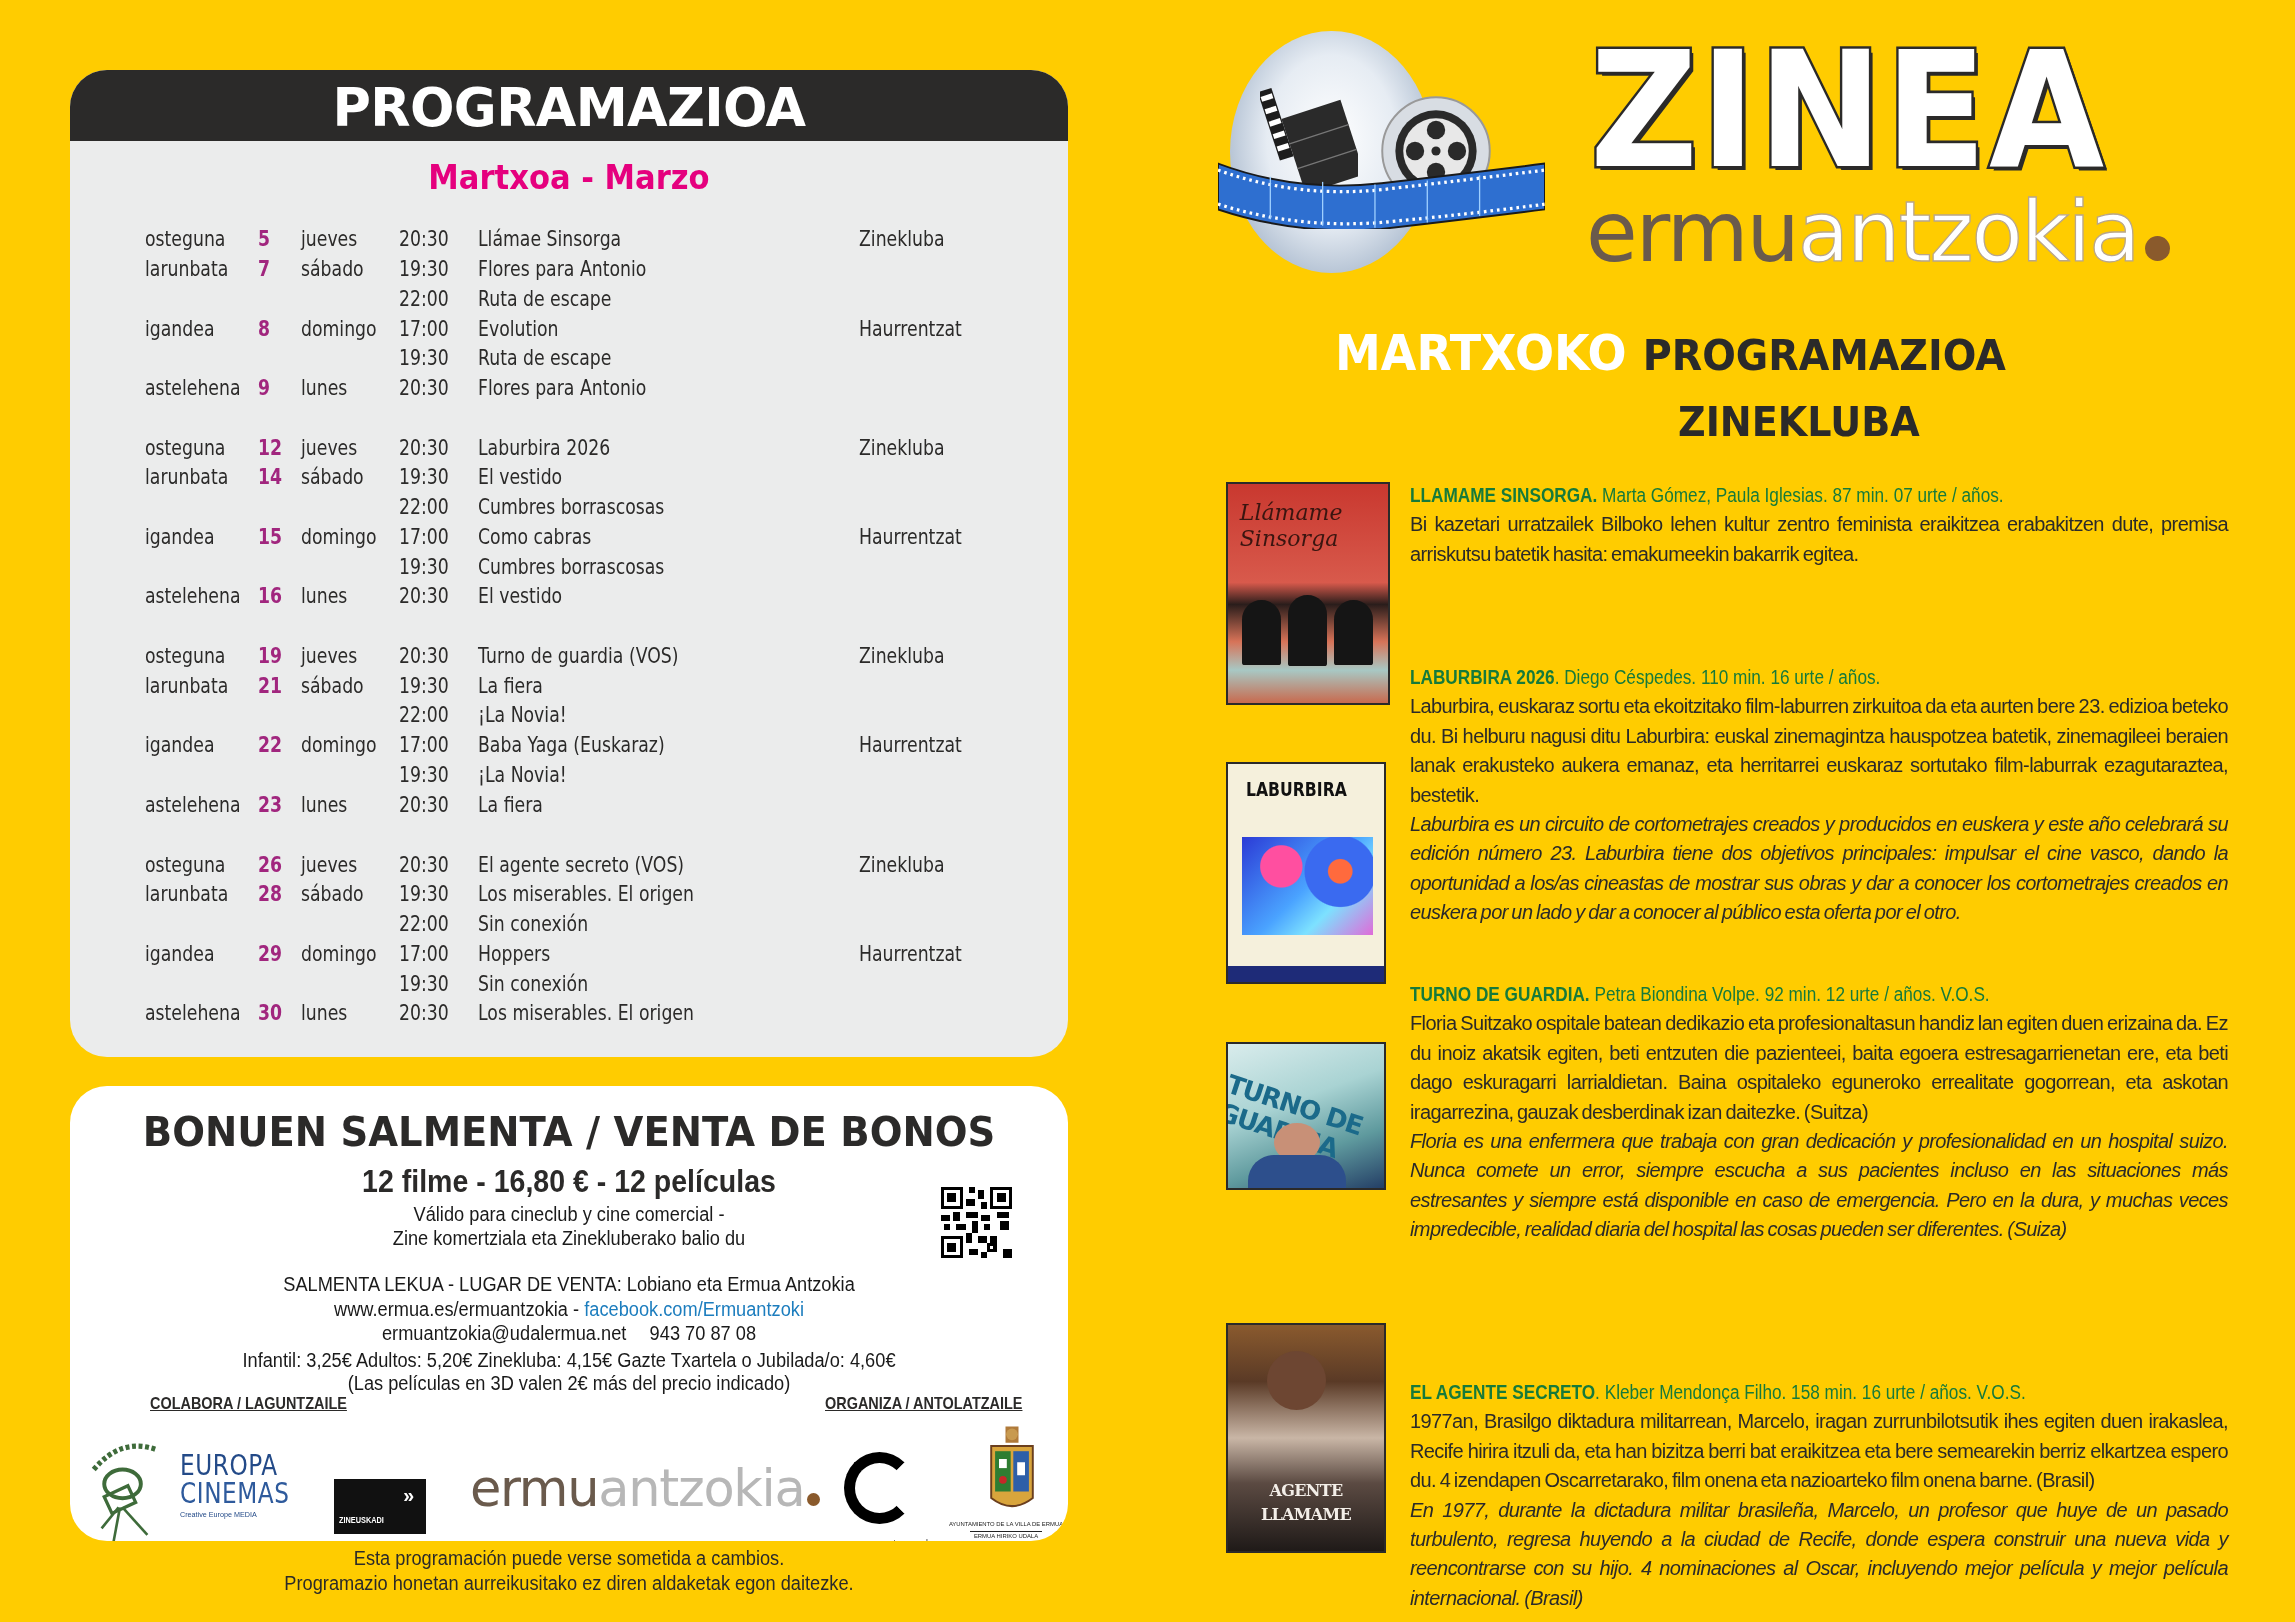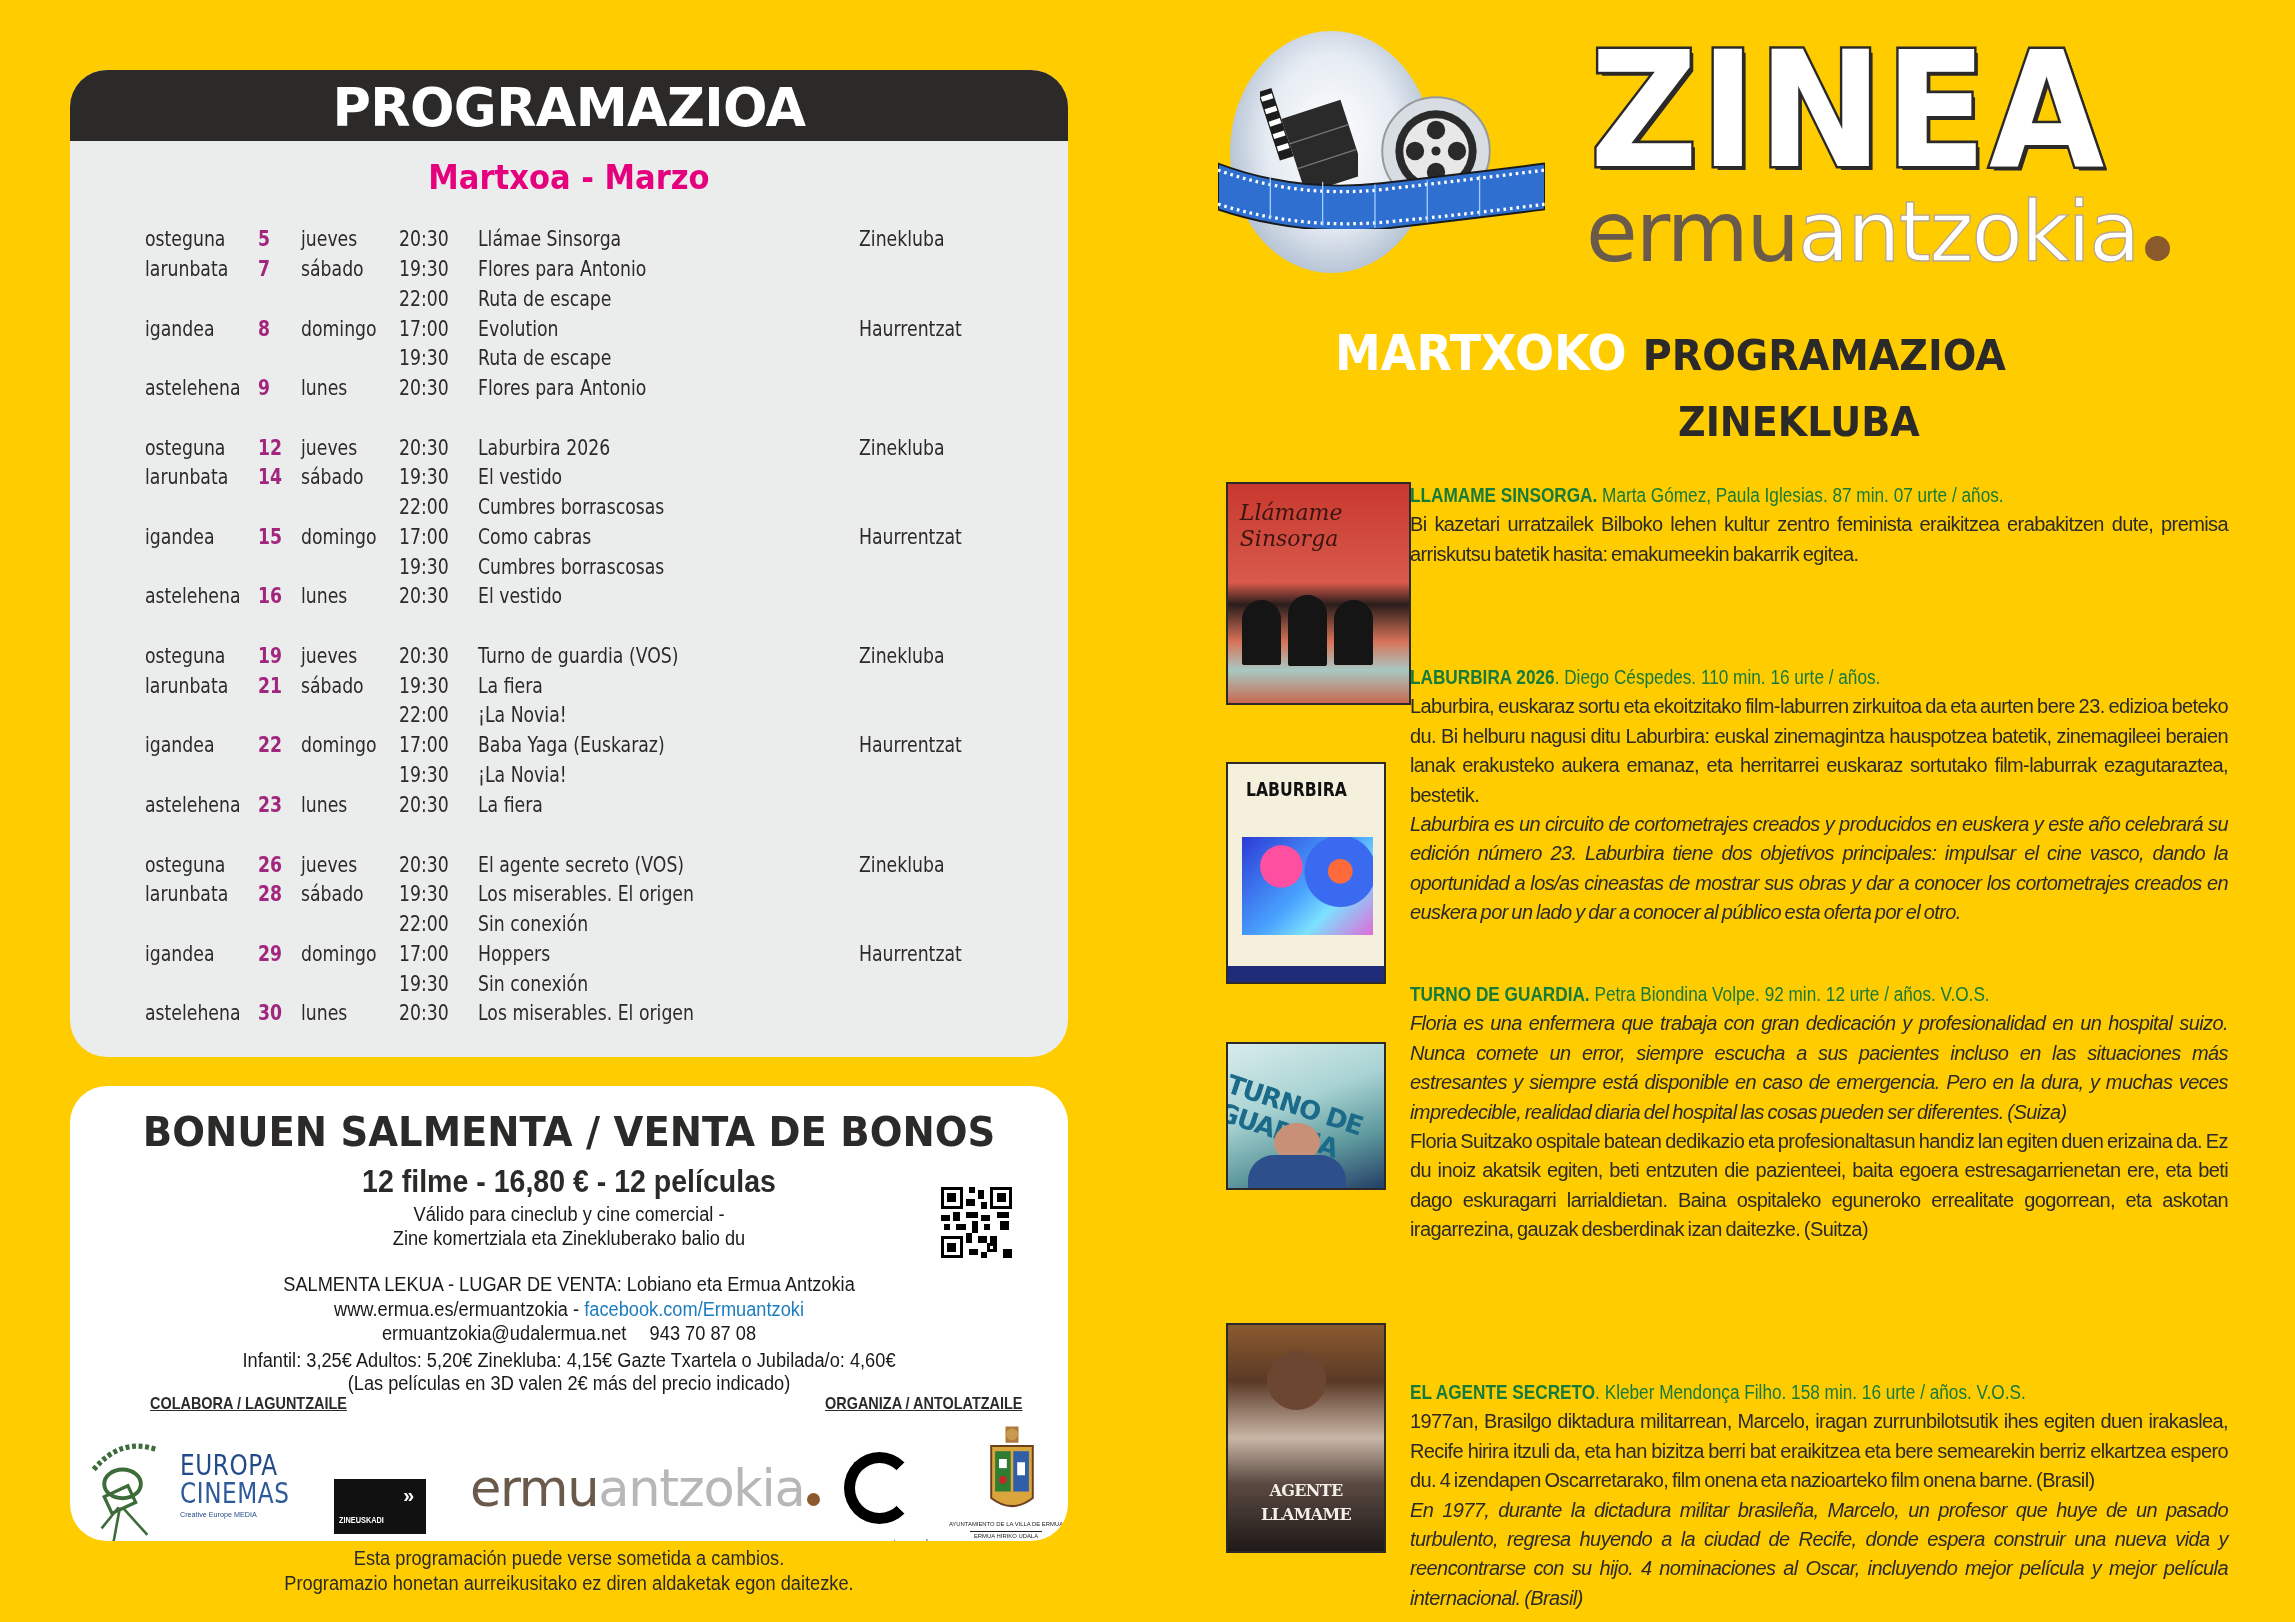--- a/index.html
+++ b/index.html
@@ -420,21 +420,21 @@
 <div class="abs ermu-big">
   <span class="a">ermu</span><span class="b">antzokia</span><span class="dot"></span>
 </div>
 
 <div class="abs martxoko">
   <span class="w">MARTXOKO</span>
   <span class="d">PROGRAMAZIOA</span>
 </div>
 <div class="abs zinekluba-hdr">ZINEKLUBA</div>
 
-<div class="poster" style="left:1226px;top:482px;width:185px;height:223px;background:linear-gradient(180deg,#c9382f 0%,#d85a4c 45%,#2a1d1b 55%,#d77358 72%,#a8c8c4 85%,#c86a4e 100%);">
+<div class="poster" style="left:1226px;top:482px;width:164px;height:223px;background:linear-gradient(180deg,#c9382f 0%,#d85a4c 45%,#2a1d1b 55%,#d77358 72%,#a8c8c4 85%,#c86a4e 100%);">
   <div style="position:absolute;left:11.8px;top:15.7px;width:131px;font-family:'DejaVu Serif',serif;font-style:italic;font-size:22px;line-height:26px;color:#3a1510;">Llámame Sinsorga</div>
   <div style="position:absolute;left:14.4px;top:116px;width:39px;height:65px;background:#151515;border-radius:19.6px 19.6px 2.6px 2.6px;"></div>
   <div style="position:absolute;left:60px;top:111px;width:39px;height:71px;background:#151515;border-radius:19.6px 19.6px 2.6px 2.6px;"></div>
   <div style="position:absolute;left:106px;top:116px;width:39px;height:65px;background:#151515;border-radius:19.6px 19.6px 2.6px 2.6px;"></div>
 </div>
 <div class="film-block" style="top:481px;">
   <span class="film-head"><b>LLAMAME SINSORGA.</b><span> Marta Gómez, Paula Iglesias. 87 min. 07 urte / años.</span></span>
   <div class="film-p">Bi kazetari urratzailek Bilboko lehen kultur zentro feminista eraikitzea erabakitzen dute, premisa arriskutsu batetik hasita: emakumeekin bakarrik egitea.</div>
 </div>
 
@@ -449,22 +449,22 @@
   <div class="film-p es">Laburbira es un circuito de cortometrajes creados y producidos en euskera y este año celebrará su edición número 23. Laburbira tiene dos objetivos principales: impulsar el cine vasco, dando la oportunidad a los/as cineastas de mostrar sus obras y dar a conocer los cortometrajes creados en euskera por un lado y dar a conocer al público esta oferta por el otro.</div>
 </div>
 
 <div class="poster" style="left:1226px;top:1042px;width:160px;height:148px;background:linear-gradient(160deg,#d9ecec 0%,#a9d3d3 40%,#5f9a9e 70%,#243f66 100%);">
   <div style="position:absolute;left:3.9px;top:26px;width:157px;font-family:'DejaVu Sans',sans-serif;font-weight:bold;font-size:26px;line-height:29px;color:#1B6A8A;transform:rotate(18deg);transform-origin:left top;letter-spacing:-1.3px;">TURNO DE GUARDIA</div>
   <div style="position:absolute;left:46px;top:79px;width:46px;height:39px;background:#c89077;border-radius:50%;"></div>
   <div style="position:absolute;left:19.6px;top:111px;width:98px;height:39px;background:#2d4f8c;border-radius:26px 26px 0 0;"></div>
 </div>
 <div class="film-block" style="top:980px;">
   <span class="film-head"><b>TURNO DE GUARDIA.</b><span> Petra Biondina Volpe. 92 min. 12 urte / años. V.O.S.</span></span>
+  <div class="film-p">Floria Suitzako ospitale batean dedikazio eta profesionaltasun handiz lan egiten duen erizaina da. Ez du inoiz akatsik egiten, beti entzuten die pazienteei, baita egoera estresagarrienetan ere, eta beti dago eskuragarri larrialdietan. Baina ospitaleko eguneroko errealitate gogorrean, eta askotan iragarrezina, gauzak desberdinak izan daitezke. (Suitza)</div>
   <div class="film-p es">Floria es una enfermera que trabaja con gran dedicación y profesionalidad en un hospital suizo. Nunca comete un error, siempre escucha a sus pacientes incluso en las situaciones más estresantes y siempre está disponible en caso de emergencia. Pero en la dura, y muchas veces impredecible, realidad diaria del hospital las cosas pueden ser diferentes. (Suiza)</div>
-  <div class="film-p">Floria Suitzako ospitale batean dedikazio eta profesionaltasun handiz lan egiten duen erizaina da. Ez du inoiz akatsik egiten, beti entzuten die pazienteei, baita egoera estresagarrienetan ere, eta beti dago eskuragarri larrialdietan. Baina ospitaleko eguneroko errealitate gogorrean, eta askotan iragarrezina, gauzak desberdinak izan daitezke. (Suitza)</div>
 </div>
 
 <div class="poster" style="left:1226px;top:1323px;width:160px;height:230px;background:linear-gradient(180deg,#8a5a2e 0%,#5a3a26 25%,#c9b6a6 50%,#5b4a42 70%,#1f1a18 100%);">
   <div style="position:absolute;left:39px;top:26px;width:59px;height:59px;background:#6d4632;border-radius:50%;"></div>
   <div style="position:absolute;left:0;top:154px;width:100%;text-align:center;font-family:'DejaVu Serif',serif;font-weight:bold;font-size:16px;line-height:23.6px;color:#f3eee8;letter-spacing:-0.7px;">
     <div>AGENTE</div>
       <div>LLAMAME</div>
   </div>
 </div>
 <div class="film-block" style="top:1378px;">

